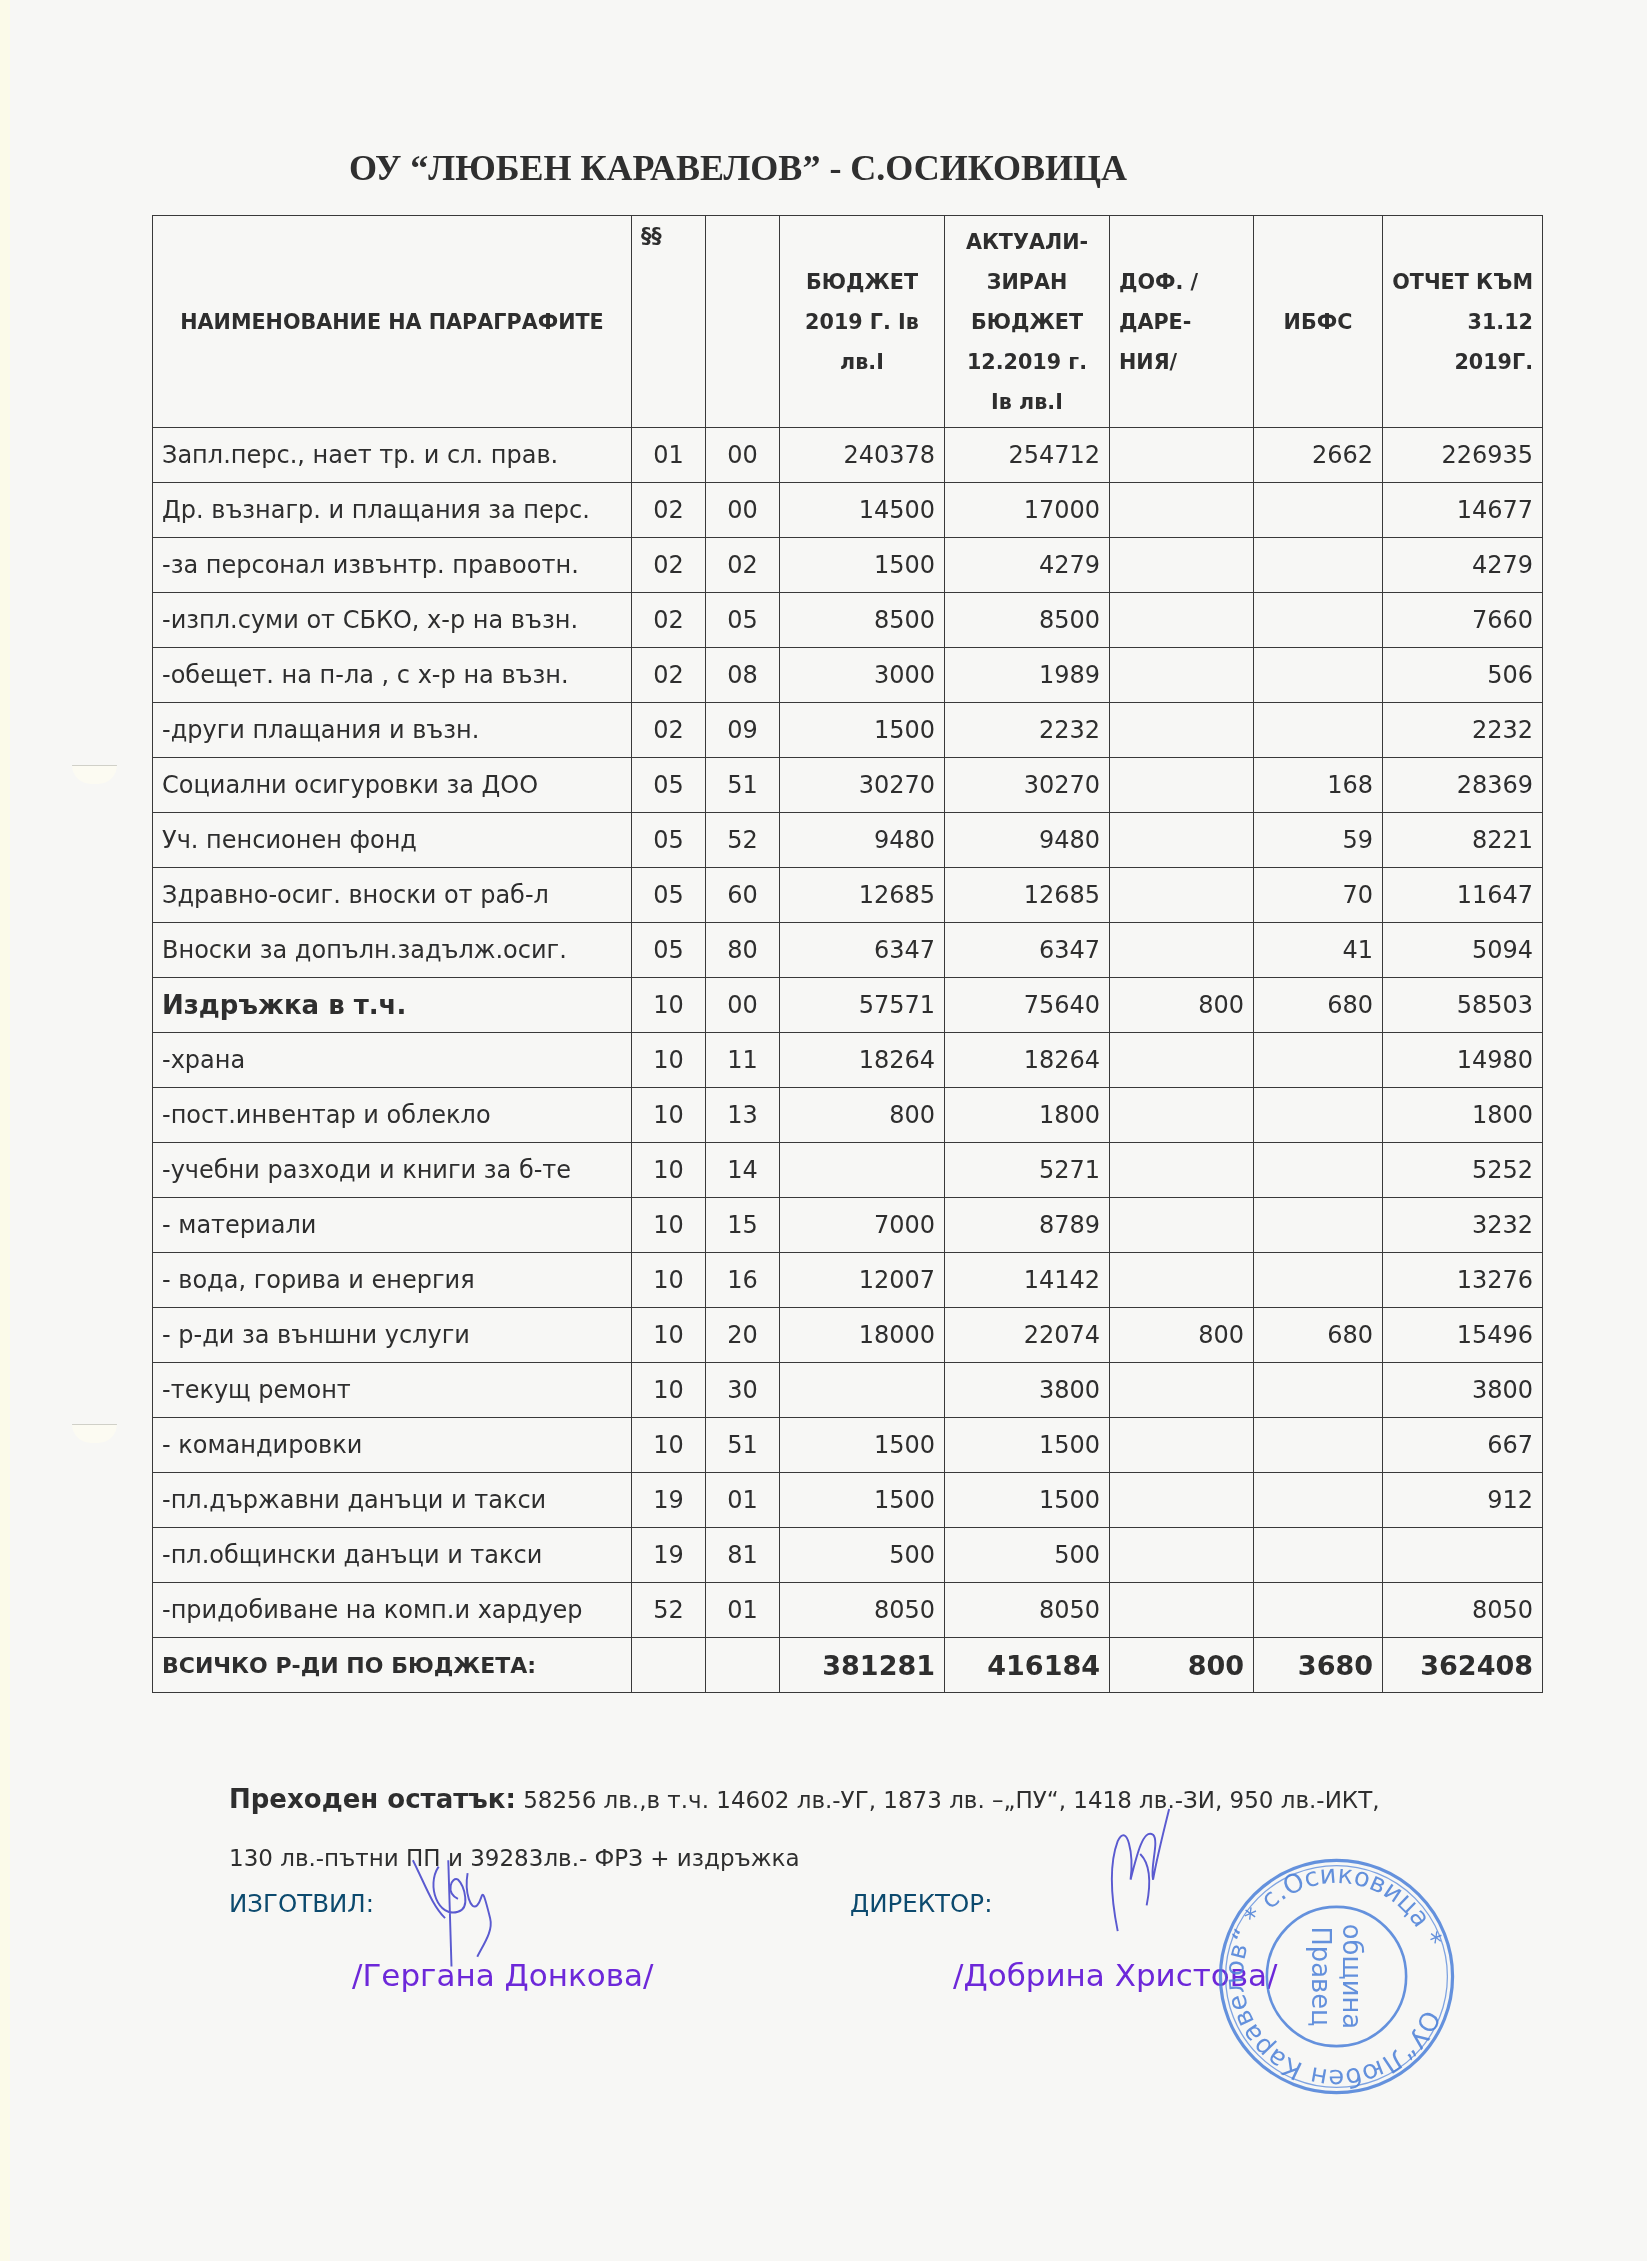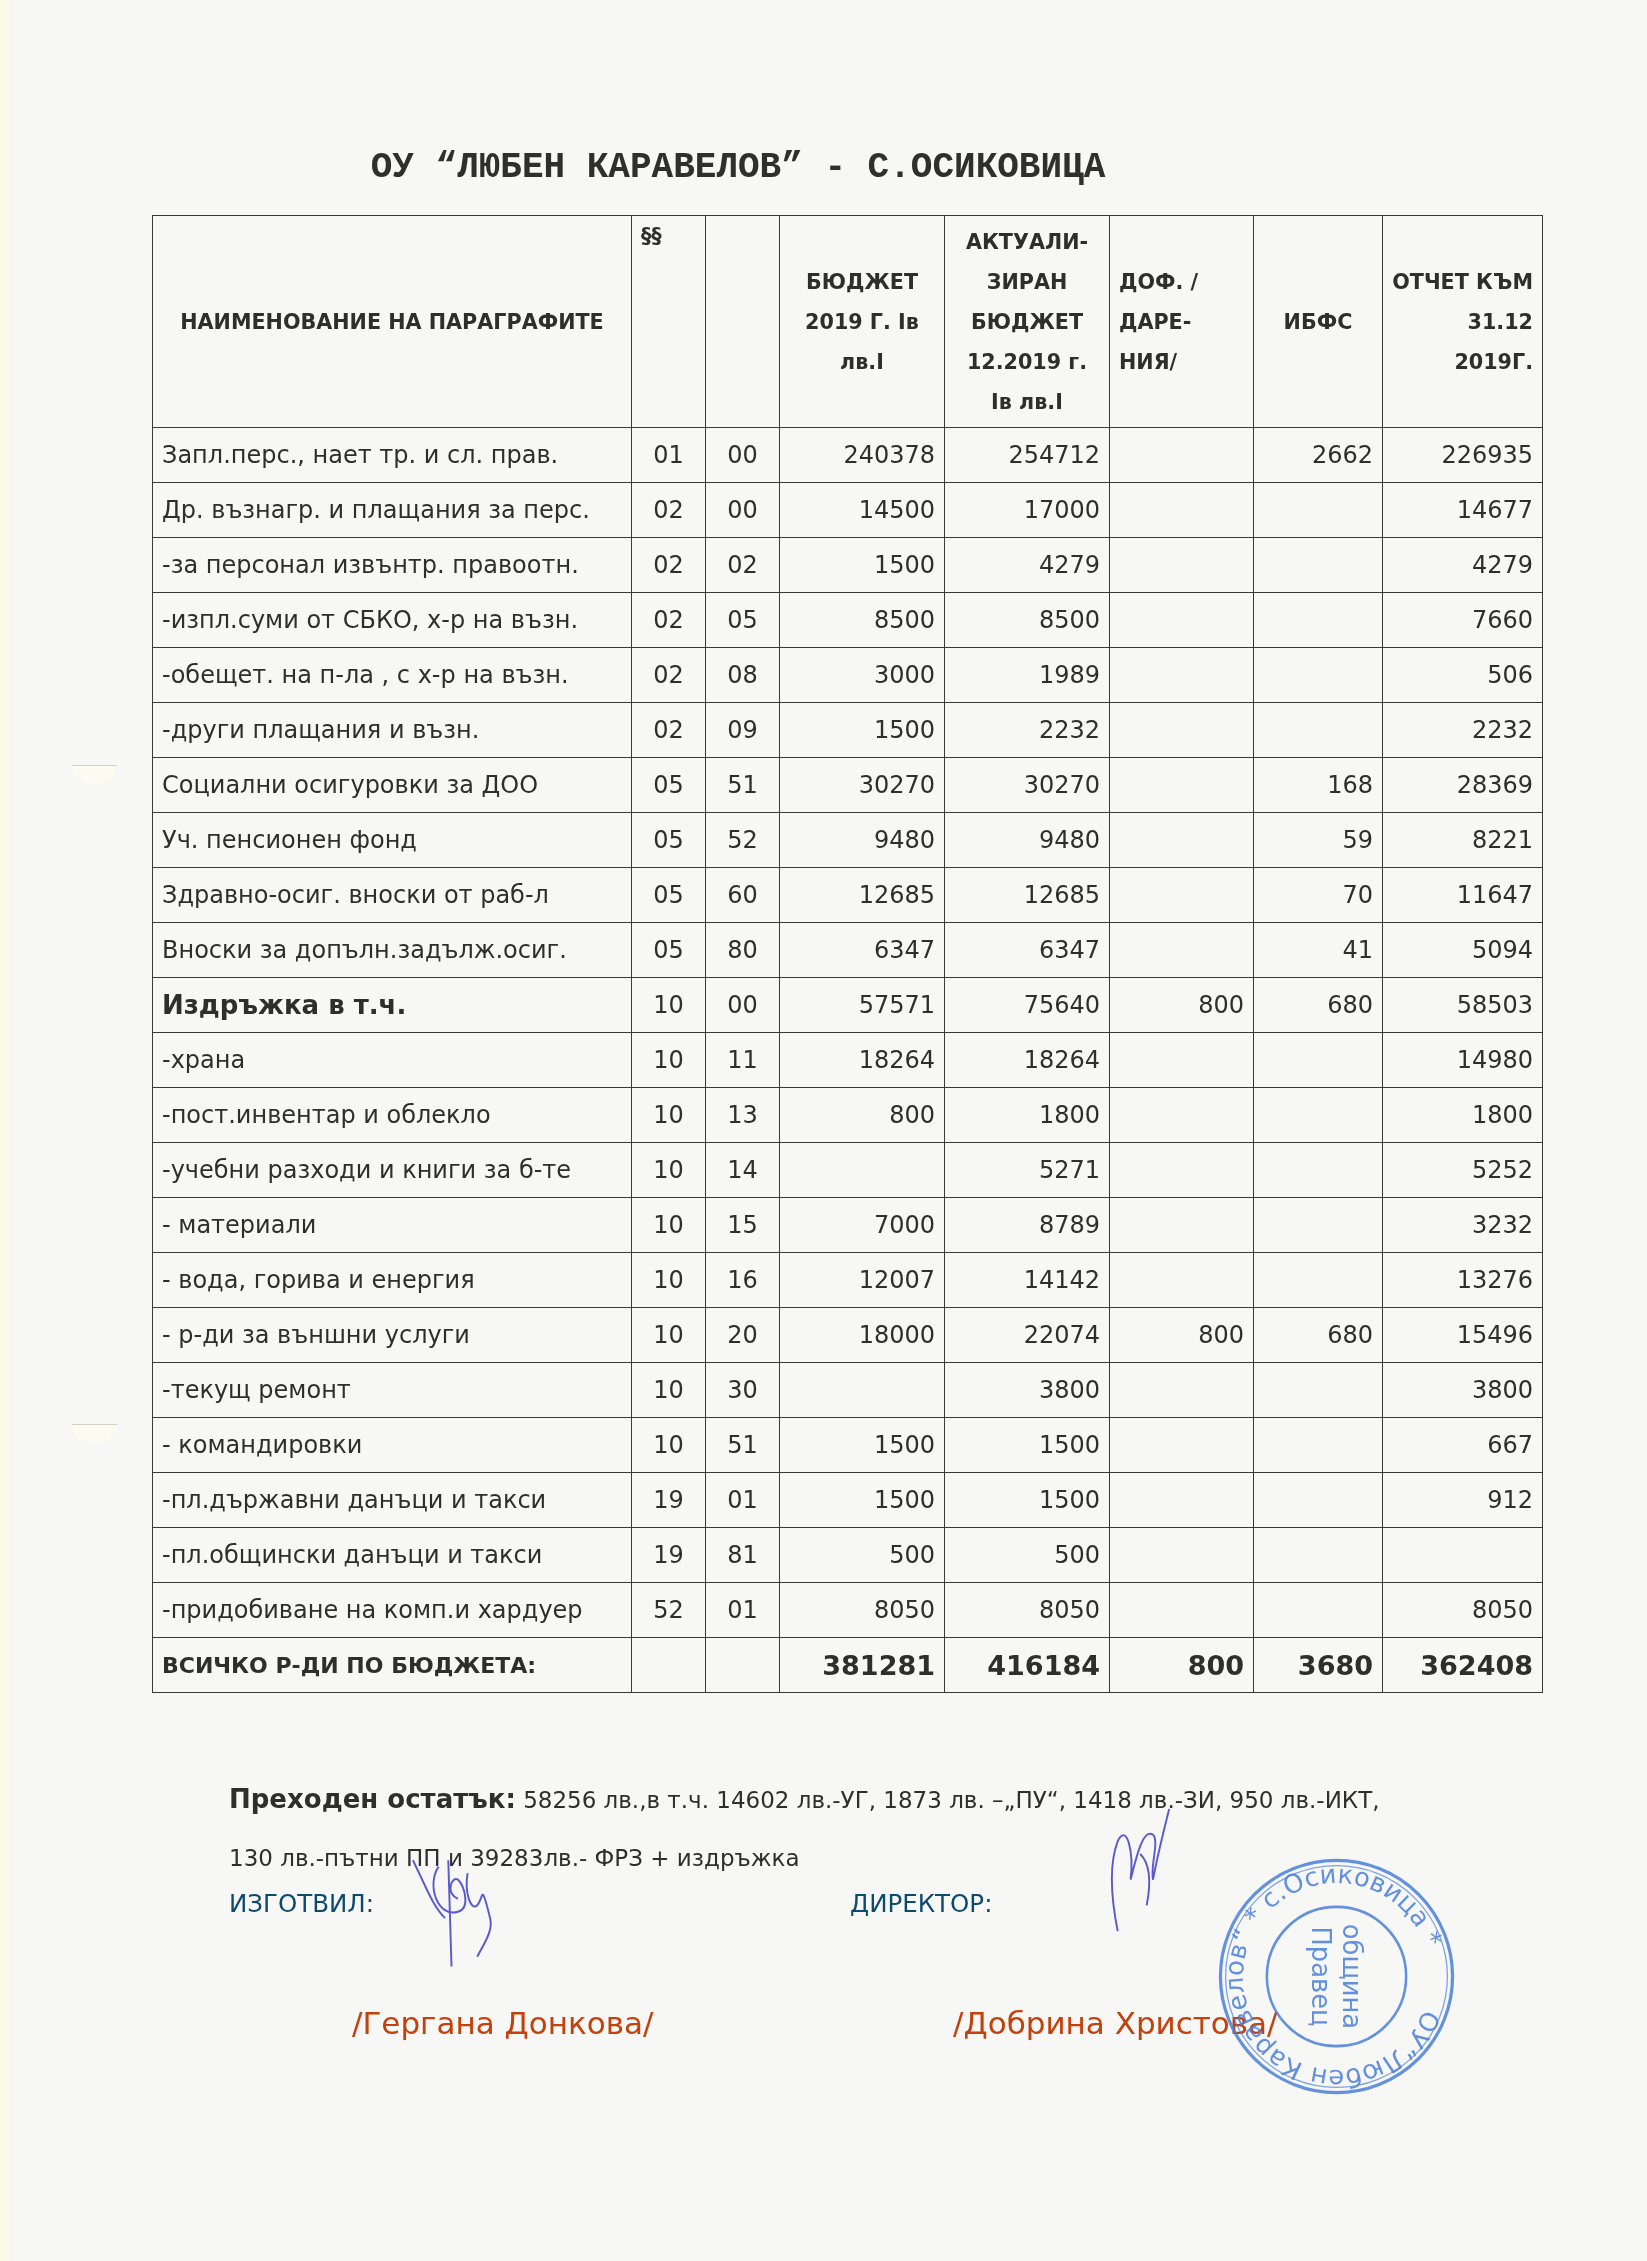--- a/index.html
+++ b/index.html
@@ -16,21 +16,21 @@
   }
   .punch {
     position: absolute; left: 72px; width: 45px; height: 18px;
     background: #fcfbf2; border-radius: 0 0 26px 26px;
     border-top: 1.3px solid #d0d0c8;
   }
   .title {
     position: absolute; left: 0; width: 1476px; top: 147px;
     text-align: center; font-weight: bold; font-size: 36px;
     letter-spacing: 0px; color: #2f2f2f;
-    font-family: Liberation Mono, monospace;
+    font-family: Liberation Serif, serif;
   }
   table.budget {
     position: absolute; left: 152px; top: 215px;
     border-collapse: collapse;
     table-layout: fixed;
     width: 1391px;
   }
   table.budget td, table.budget th {
     border: 1.9px solid #3a3a3a;
     padding: 0 9px;
@@ -58,23 +58,22 @@
   tr.total td.name { font-size: 22px; margin-left: 16px; }
   .note {
     position: absolute; left: 229px; top: 1770px; width: 1324px;
     font-size: 23px; line-height: 58px; color: #2e2e2e;
   }
   .note b { font-weight: bold; font-size: 26px; }
   .sig-label {
     position: absolute; font-size: 24.5px; color: #0c4a6e;
   }
   .sig-name {
-    position: absolute; font-size: 31px; color: #c2410c;
+    position: absolute; font-size: 31px; color: #6d28d9;
     font-family: "DejaVu Sans", sans-serif;
-    margin-top: 48px;
   }
   .signature { position: absolute; }
   .stamp { position: absolute; left: 1214px; top: 1854px; width: 245px; height: 245px; }
 </style>
 </head>
 <body>
 
 <div class="left-strip"></div>
 <div class="punch" style="top:765px"></div>
 <div class="punch" style="top:1424px"></div>

